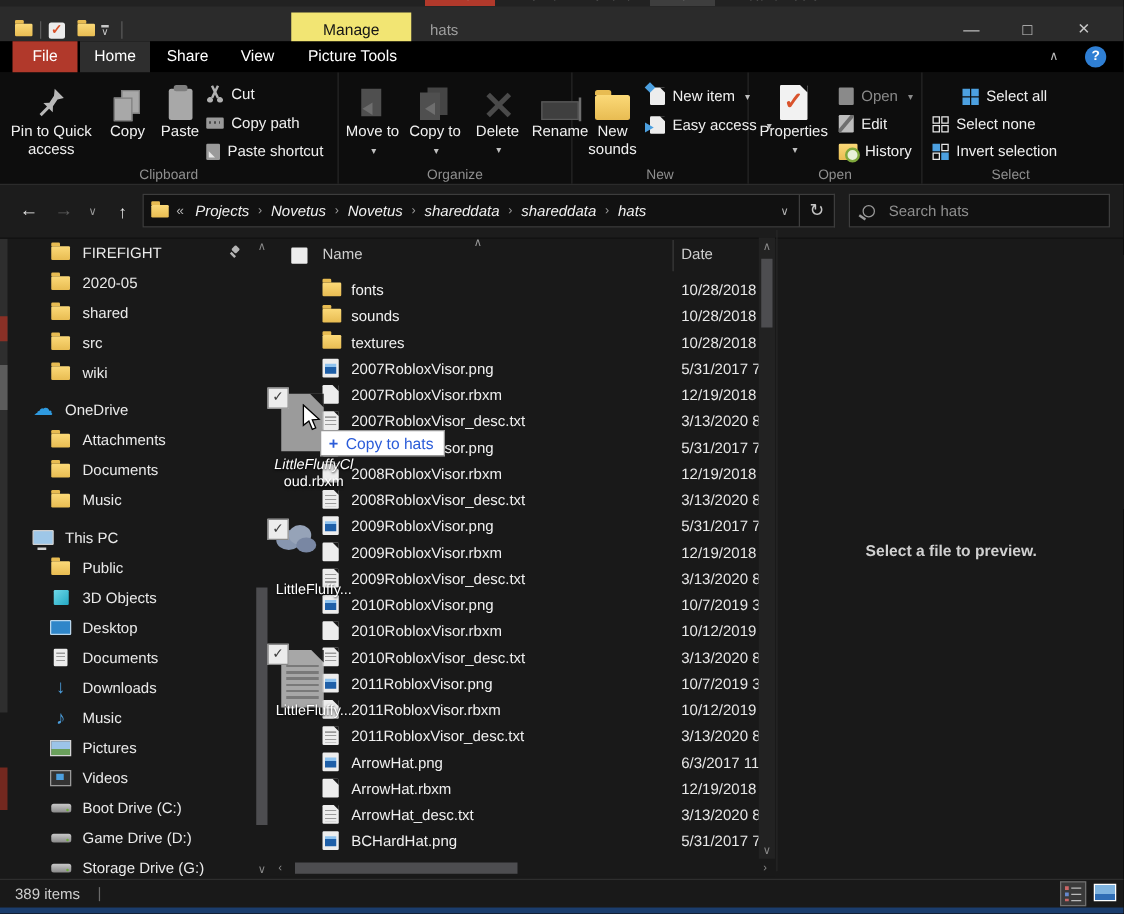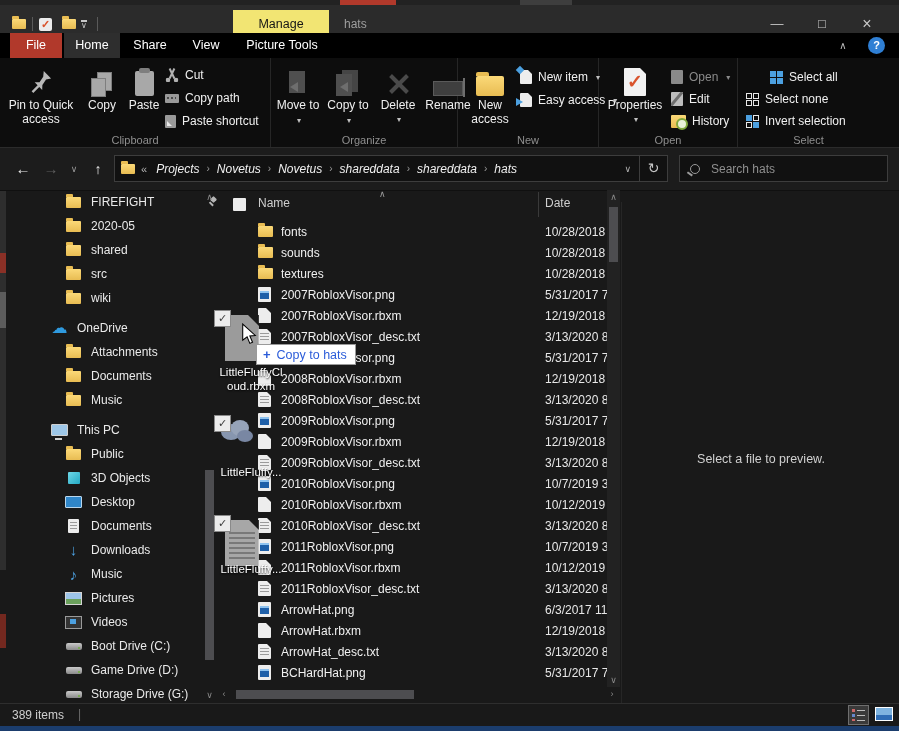--- a/index.html
+++ b/index.html
@@ -143,21 +143,21 @@
   .refresh{position:absolute;left:640px;top:7px;width:28px;height:27px;background:#111;border:1px solid #3d3d3d;border-left:none;
     box-sizing:border-box;color:#c5c5c5;font-size:14px;text-align:center;line-height:25px;}
   .search{position:absolute;left:679px;top:7px;width:209px;height:27px;background:#111;border:1px solid #3d3d3d;
     box-sizing:border-box;display:flex;align-items:center;padding-left:10px;}
   .mag{width:8px;height:8px;border:1.5px solid #9a9a9a;border-radius:50%;position:relative;margin-right:9px;flex:none;}
   .mag::after{content:'';position:absolute;left:-4px;top:8px;width:6px;height:1.5px;background:#9a9a9a;transform:rotate(35deg);}
   .search input{background:transparent;border:none;outline:none;color:#e8e8e8;font-size:12px;width:160px;font-family:inherit;}
   .search input::placeholder{color:#8f8f8f;}
 
   
-  .sidebar{position:absolute;left:0;top:190px;width:203px;height:513px;overflow:hidden;margin-left:25px;}
+  .sidebar{position:absolute;left:0;top:190px;width:203px;height:513px;overflow:hidden;}
   .srow{height:24px;display:flex;align-items:center;}
   .lvl1{padding-left:26px;}
   .lvl2{padding-left:40px;}
   .gap{margin-top:6px;}
   .sicon{width:17px;height:16px;margin-right:9px;position:relative;flex:none;display:flex;align-items:center;justify-content:center;}
   .slabel{font-size:12px;color:#eaeaea;white-space:nowrap;}
   .pin-glyph{display:none;margin-left:auto;margin-right:10px;width:10px;height:10px;position:relative;}
   .pinned .pin-glyph{display:block;}
   .pin-glyph::before{content:'';position:absolute;left:3px;top:0;width:5px;height:5px;background:#b5b5b5;border-radius:1px;transform:rotate(45deg);}
   .pin-glyph::after{content:'';position:absolute;left:1px;top:6px;width:5px;height:1.5px;background:#b5b5b5;transform:rotate(45deg);}
@@ -206,21 +206,21 @@
   .fi-png{width:13px;height:15px;background:#ededed;border-radius:1px;position:relative;}
   .fi-png::after{content:'';position:absolute;left:2px;top:4px;width:9px;height:8px;background:linear-gradient(#8fc3ef 30%,#1e5fa8 30%);}
   .fi-rbxm{width:13px;height:15px;background:#ededed;border-radius:1px;position:relative;}
   .fi-rbxm::before{content:'';position:absolute;top:0;right:0;border-top:5px solid #191919;border-left:5px solid transparent;}
   .fi-txt{width:13px;height:15px;background:#ededed;border-radius:1px;position:relative;}
   .fi-txt::before{content:'';position:absolute;top:0;right:0;border-top:4px solid #191919;border-left:4px solid transparent;}
   .fi-txt::after{content:'';position:absolute;left:2px;top:4px;width:9px;height:9px;
     background:repeating-linear-gradient(#9a9a9a 0 1px,transparent 1px 3px);}
 
   
-  .preview{position:absolute;left:621px;top:202px;width:278px;height:513px;border-left:1px solid #262626;}
+  .preview{position:absolute;left:621px;top:184px;width:278px;height:513px;border-left:1px solid #262626;font-weight:bold;}
   .preview-msg{position:absolute;left:0;top:250px;width:100%;text-align:center;color:#d0d0d0;font-size:12.5px;}
 
   
   .ghost{position:absolute;width:80px;z-index:30;}
   .g-check{position:absolute;width:15px;height:15px;background:#ececec;border:1px solid #8a8a8a;color:#3c3c3c;
     font-size:11px;line-height:14px;text-align:center;z-index:2;}
   .gi-page{position:absolute;width:34px;height:46px;background:#b2b2b2;opacity:.85;}
   .gi-page::before{content:'';position:absolute;top:0;right:0;border-top:11px solid #191919;border-left:11px solid transparent;}
   .gi-lines{position:absolute;width:34px;height:46px;background:#c0c0c0;opacity:.85;}
   .gi-lines::before{content:'';position:absolute;top:0;right:0;border-top:10px solid #191919;border-left:10px solid transparent;}
@@ -371,21 +371,21 @@
         <span>Rename</span>
       </div>
       <div class="glabel">Organize</div>
     </div>
 
     <div class="rgroup g-new">
       <div class="bb" style="left:6px;width:52px;">
         <span class="ic">
             <span class="i-nfolder"></span>
           </span>
-        <span>New access</span>
+        <span>New sounds</span>
       </div>
       <div class="sr" style="left:62px;top:10px;">
         <span class="page13 i-nitem"></span>
         <span>New item</span>
         <span class="drop">▾</span>
       </div>
       <div class="sr" style="left:62px;top:33px;">
         <span class="page13 i-eaccess"></span>
         <span>Easy access</span>
         <span class="drop">▾</span>
@@ -811,21 +811,21 @@
     <span class="sarrow" style="right:2px;left:auto;">›</span>
   </div>
 
   <div class="preview">
     <div class="preview-msg">Select a file to preview.</div>
   </div>
 
   <div class="ghost" style="left:211px;top:306px;">
     <span class="g-check" style="left:3px;top:4px;">✓</span>
     <span class="gi-page" style="left:14px;top:9px;"></span>
-    <span class="g-label" style="top:60px;">LittleFluffyCl</span>
+    <span class="g-label" style="top:60px;font-style:italic;">LittleFluffyCl</span>
     <span class="g-label" style="top:74px;">oud.rbxm</span>
   </div>
   <div class="ghost" style="left:211px;top:410px;">
     <span class="g-check" style="left:3px;top:5px;">✓</span>
     <span class="gi-cloud" style="left:10px;top:14px;"></span>
     <span class="g-label" style="top:56px;">LittleFluffy...</span>
   </div>
   <div class="ghost" style="left:211px;top:508px;">
     <span class="g-check" style="left:3px;top:7px;">✓</span>
     <span class="gi-lines" style="left:14px;top:12px;"></span>

